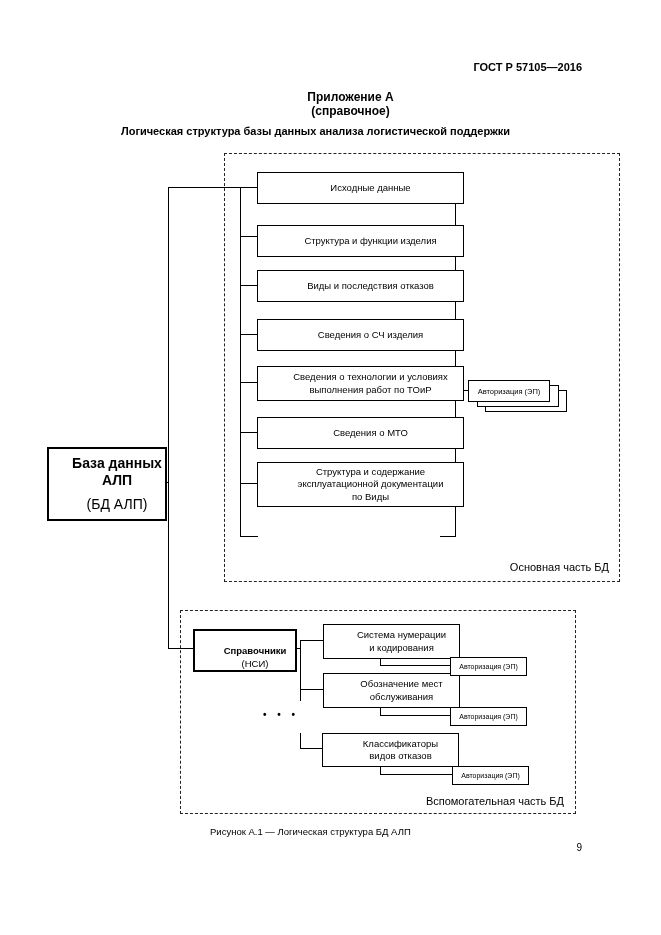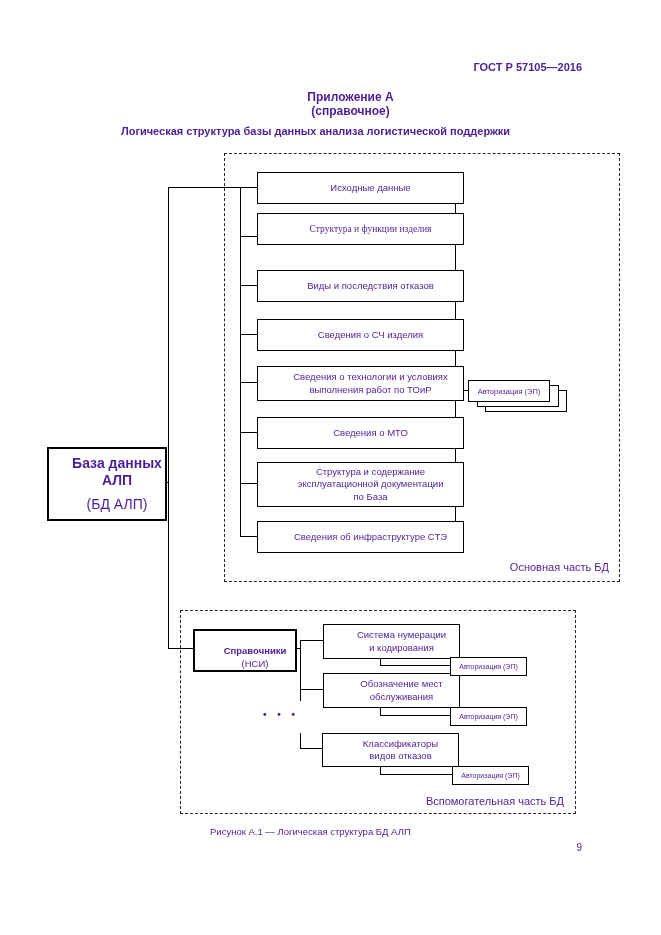--- a/index.html
+++ b/index.html
@@ -1,17 +1,17 @@
 <!DOCTYPE html>
 <html><head>
 <meta charset="utf-8">
 <style>
   html,body{margin:0;padding:0;background:#fff;}
   .page{position:relative;width:661px;height:935px;background:#ffffff;
-        font-family:"Liberation Sans",sans-serif;color:#4c1d95;overflow:hidden;}
+        font-family:"Liberation Sans",sans-serif;color:#000000;overflow:hidden;}
   .hl{position:absolute;height:1px;background:#000;}
   .vl{position:absolute;width:1px;background:#000;}
   .box{position:absolute;background:#fff;border:1px solid #000;
        display:flex;align-items:center;justify-content:center;
        text-align:center;font-size:9.5px;line-height:1.3;white-space:pre-line;padding-left:20px;}
   .thick{border-width:2px;}
   .dashed{position:absolute;border:1px dashed #222;}
   .auth{position:absolute;background:#fff;border:1px solid #000;
         display:flex;align-items:center;justify-content:center;
         font-size:7.5px;white-space:nowrap;}
@@ -70,30 +70,29 @@
     <div class="section-label" style="right:10px;bottom:8px;">Основная часть БД</div>
   </div>
 
   <div class="box thick" style="left:47px;top:447px;width:96px;height:70px;flex-direction:column;">
     <div class="dbline b">База данных</div>
     <div class="dbline b">АЛП</div>
     <div class="dbline" style="margin-top:6px;">(БД АЛП)</div>
   </div>
 
   <div class="box" style="left:257px;top:172px;width:185px;height:30px;">Исходные данные</div>
-  <div class="box" style="left:257px;top:213px;width:185px;height:30px;font-family:Liberation Serif, serif;">Структура и функции изделия</div>
+  <div class="box" style="left:257px;top:225px;width:185px;height:30px;">Структура и функции изделия</div>
   <div class="box" style="left:257px;top:270px;width:185px;height:30px;">Виды и последствия отказов</div>
   <div class="box" style="left:257px;top:319px;width:185px;height:30px;">Сведения о СЧ изделия</div>
   <div class="box" style="left:257px;top:366px;width:185px;height:33px;">Сведения о технологии и условиях
 выполнения работ по ТОиР</div>
   <div class="box" style="left:257px;top:417px;width:185px;height:30px;">Сведения о МТО</div>
   <div class="box" style="left:257px;top:462px;width:185px;height:43px;">Структура и содержание
 эксплуатационной документации
-по База</div>
-  <div class="box" style="left:257px;top:521px;width:185px;height:30px;">Сведения об инфраструктуре СТЭ</div>
+по Виды</div>
 
   <div class="auth" style="left:485px;top:390px;width:80px;height:20px;z-index:1;">Авторизация (ЭП)</div>
   <div class="auth" style="left:477px;top:385px;width:80px;height:20px;z-index:2;">Авторизация (ЭП)</div>
   <div class="auth" style="left:468px;top:380px;width:80px;height:20px;z-index:3;">Авторизация (ЭП)</div>
 
   <div class="hl" style="left:168px;top:648px;width:26px;"></div>
   <div class="hl" style="left:273px;top:648px;width:27px;"></div>
   <div class="vl" style="left:300px;top:640px;height:61px;"></div>
   <div class="vl" style="left:300px;top:733px;height:16px;"></div>
   <div class="hl" style="left:300px;top:640px;width:23px;"></div>

